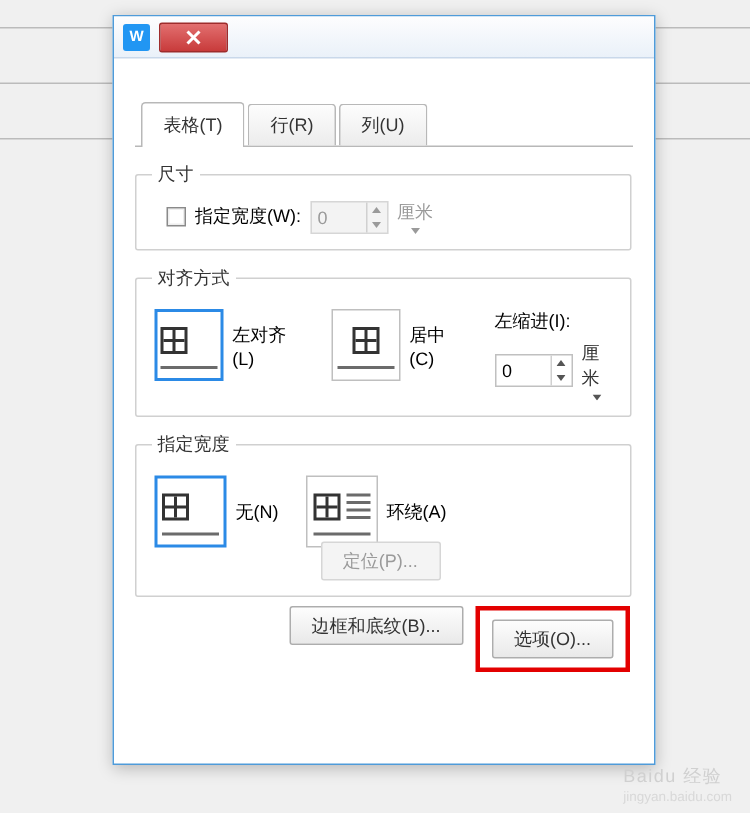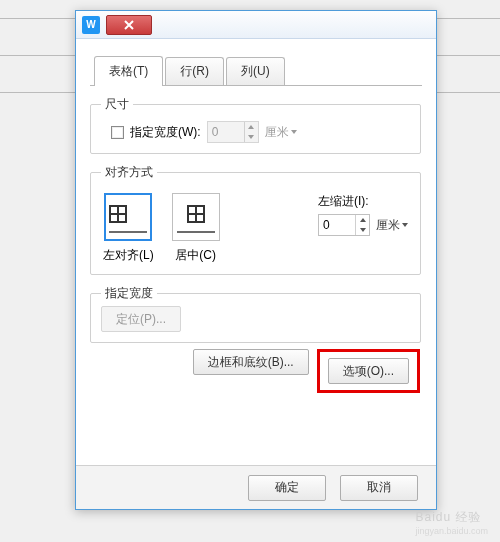--- a/index.html
+++ b/index.html
@@ -24,21 +24,21 @@
     display:flex; align-items:center; justify-content:center; color:#fff; font-weight:bold; font-size:10px;
   }
   .title { flex:1; color:#333; }
   .close-btn {
     width: 46px; height: 20px; margin-right:4px;
     background: linear-gradient(#e26f6f,#c83b3b); border:1px solid #9e2c2c; border-radius:2px;
     display:flex; align-items:center; justify-content:center; color:#fff; font-weight:bold;
   }
   .close-btn svg { width:10px; height:10px; }
 
-  .body { padding: 16px 14px 10px 14px; }
+  .body { padding: 28px 14px 10px 14px; }
 
   .tabstrip { display:flex; border-bottom:1px solid #b8b8b8; padding-left:4px; }
   .tab {
     padding: 5px 14px; border:1px solid #b8b8b8; border-bottom:none;
     background: linear-gradient(#fdfdfd,#ececec); margin-right:2px; margin-top:2px;
     border-top-left-radius:3px; border-top-right-radius:3px; color:#333;
   }
   .tab.active { background:#fff; position:relative; top:1px; padding-top:6px; margin-top:0; }
 
   fieldset {
@@ -51,26 +51,26 @@
   .spin {
     display:flex; align-items:stretch; height:22px; border:1px solid #c0c0c0; background:#fff;
   }
   .spin.disabled { background:#f3f3f3; color:#9a9a9a; border-color:#d6d6d6; }
   .spin input {
     border:none; width:36px; text-align:left; padding:0 4px; background:transparent; color:inherit; outline:none;
   }
   .spin .arrows { width:14px; display:flex; flex-direction:column; border-left:1px solid #d0d0d0; }
   .spin .arrow { flex:1; display:flex; align-items:center; justify-content:center; }
   .spin .arrow svg { width:6px; height:4px; }
-  .unit { display:flex; align-items:center; gap:2px; color:#333; }
+  .unit { display:flex; align-items:center; gap:2px; color:#333;flex-direction:column; }
   .unit.disabled { color:#9a9a9a; }
   .unit svg { width:6px; height:4px; }
 
   .align-row { display:flex; align-items:flex-start; gap:18px; padding:4px 2px 0 2px; }
-  .opt { display:flex; flex-direction:column; align-items:center; gap:6px; }
+  .opt { display:flex; flex-direction:row; align-items:center; gap:6px; }
   .opt .box {
     width:48px; height:48px; border:1px solid #bfbfbf; background:#fff;
     display:flex; align-items:center; justify-content:center;
   }
   .opt.selected .box { border:2px solid #2b8ae6; }
   .thumb { width:38px; height:36px; position:relative; }
   .thumb .base { position:absolute; left:0; right:0; bottom:2px; height:2px; background:#6b6b6b; }
   .thumb .grid {
     position:absolute; width:18px; height:18px; border:2px solid #333; top:6px;
   }
@@ -93,21 +93,21 @@
     height:26px; padding:0 14px; border:1px solid #adadad;
     background:linear-gradient(#fdfdfd,#e9e9e9); border-radius:2px; color:#333;
   }
   .btn.disabled { color:#9a9a9a; background:#f4f4f4; border-color:#d6d6d6; }
 
   .lower-btns { display:flex; justify-content:flex-end; gap:8px; margin-top:6px; padding-right:2px; }
   .highlighted-opt {
     border:3px solid #e30000; border-radius:0; padding:6px 8px;
     display:inline-flex;
   }
-  .pos-btn-wrap { display:flex; justify-content:flex-start; margin-top:-4px; padding-right:4px; }
+  .pos-btn-wrap { display:flex; justify-content:center; margin-top:-4px; padding-right:4px; }
 
   .footer {
     position:absolute; left:0; right:0; bottom:0; height:44px;
     border-top:1px solid #d0d0d0; background:#f3f3f3;
     display:flex; align-items:center; justify-content:flex-end; gap:14px; padding:0 18px;
   }
   .footer .btn { width:78px; }
 
   .watermark {
     position:absolute; right:12px; bottom:6px; color:#d0d0d0; font-size:18px;
@@ -215,37 +215,59 @@
                   <path d="M0 0 L3 4 L6 0 Z" fill="#555"></path>
                 </svg>
             </span>
           </div>
         </div>
       </div>
     </fieldset>
 
     <fieldset>
       <legend>指定宽度</legend>
+      <div class="align-row">
+        <div class="opt selected">
+          <div class="box">
+              <div class="thumb left">
+                <div class="grid"></div>
+                <div class="base"></div>
+              </div>
+            </div>
+          <span>无(N)</span>
+        </div>
+        <div class="opt">
+          <div class="box">
+              <div class="thumb wrap left">
+                <div class="grid"></div>
+                <div class="lines">
+                  <span></span>
+                  <span></span>
+                  <span></span>
+                  <span></span>
+                </div>
+                <div class="base"></div>
+              </div>
+            </div>
+          <span>环绕(A)</span>
+        </div>
+      </div>
       <div class="pos-btn-wrap">
         <span class="btn disabled">定位(P)...</span>
       </div>
     </fieldset>
 
     <div class="lower-btns">
       <span class="btn">边框和底纹(B)...</span>
       <span class="highlighted-opt">
         <span class="btn">选项(O)...</span>
       </span>
     </div>
 
   </div>
 
-  <div class="footer">
-    <span class="btn">确定</span>
-    <span class="btn">取消</span>
-  </div>
 
 </div>
 
 <div class="watermark">
   <span>Baidu 经验</span>
   <small>jingyan.baidu.com</small>
 </div>
 
 </body></html>

